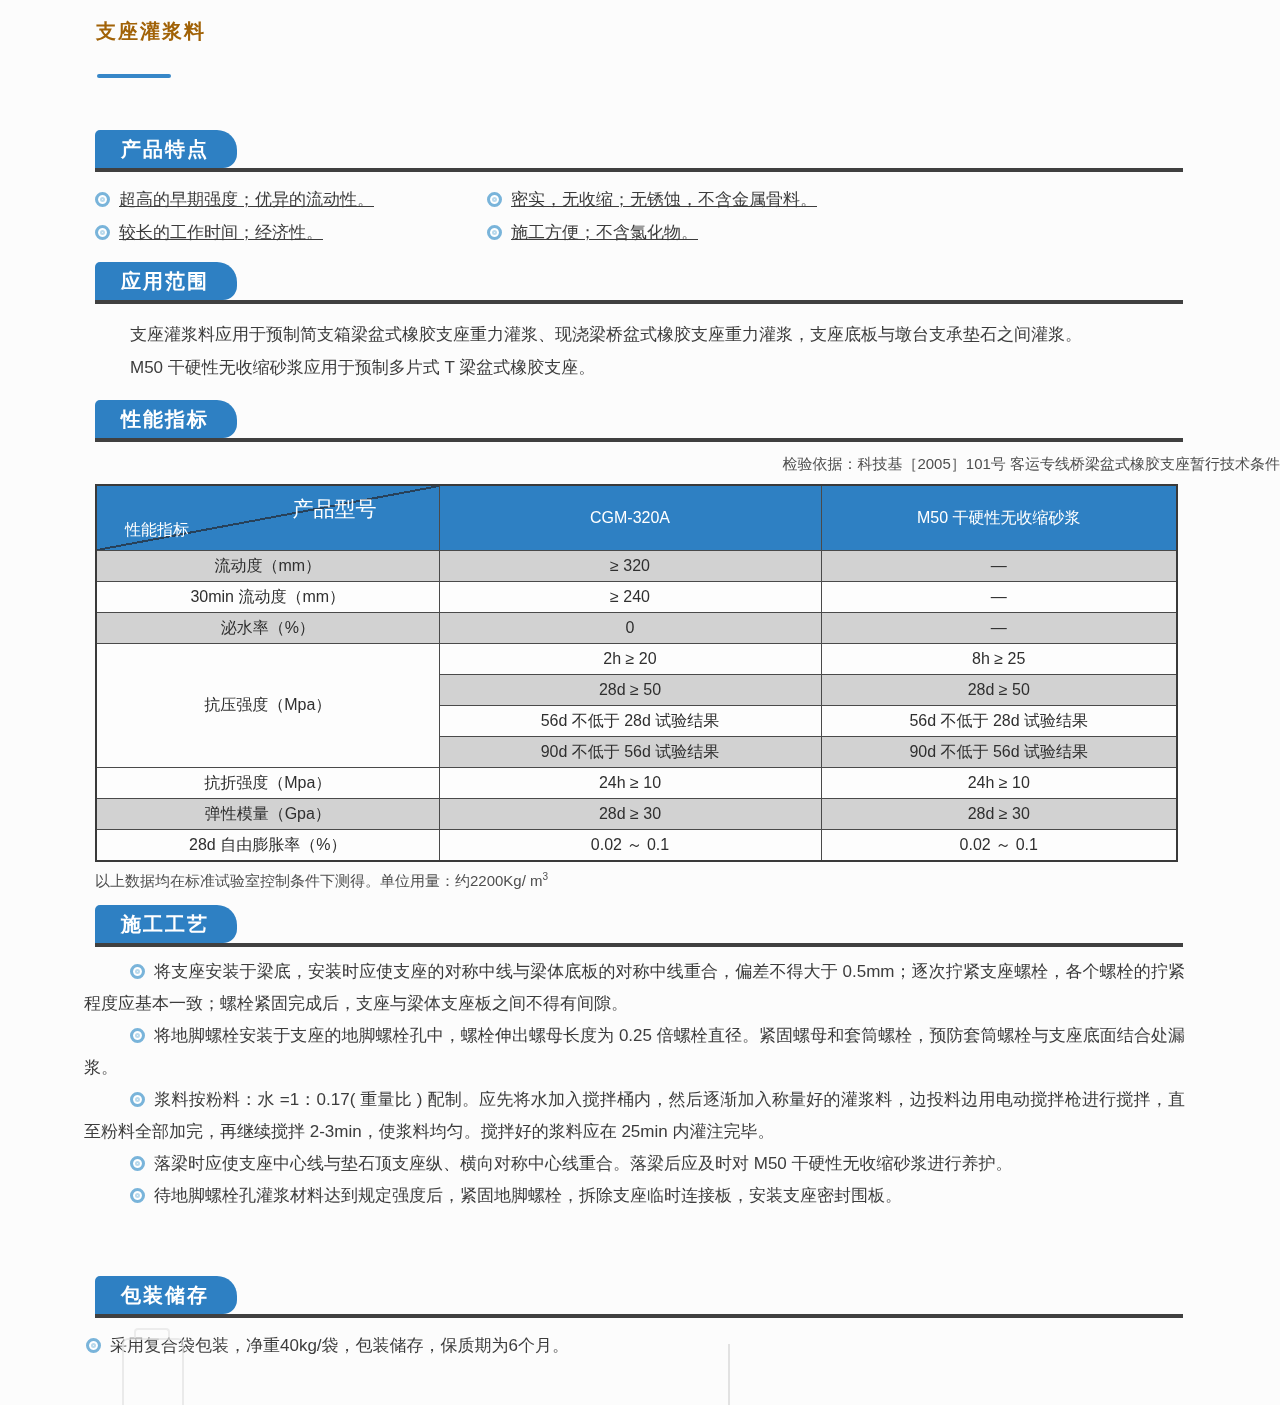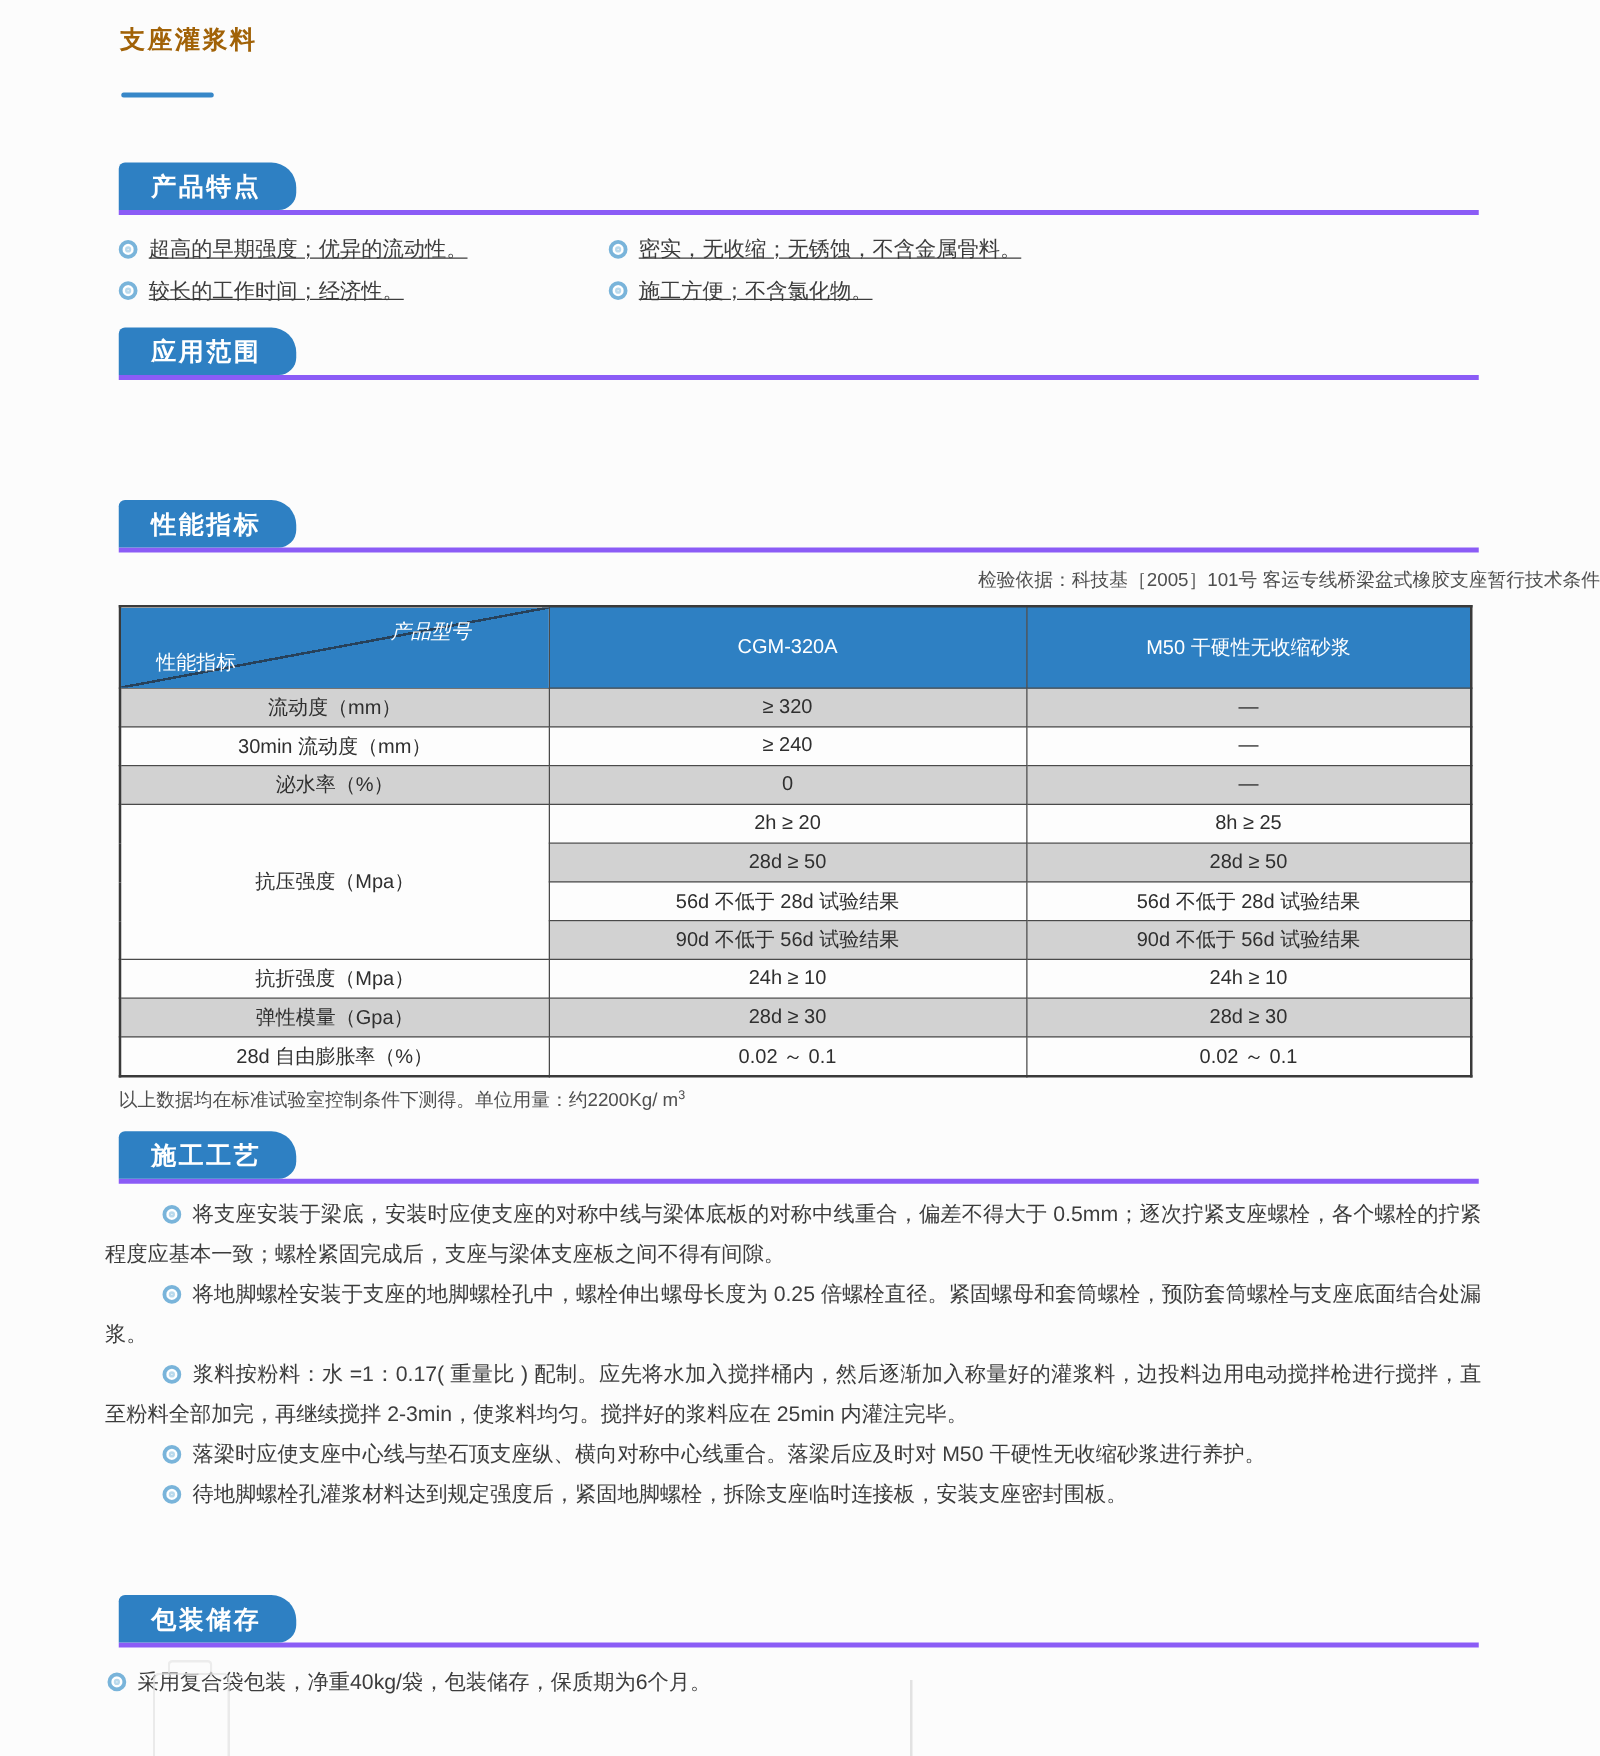--- a/index.html
+++ b/index.html
@@ -16,21 +16,21 @@
     font-size:20px; font-weight:bold; color:#a16207; letter-spacing:2px;
   }
   .title-underline {
     position:absolute; top:74px; left:97px; width:74px; height:4px;
     background:#3787c8; border-radius:2px;
   }
   
   .section { position:absolute; left:0; right:0; }
   .section-header {
     margin:0 97px 0 95px; height:38px; position:relative;
-    border-bottom:4px solid #8b5cf6;
+    border-bottom:4px solid #404040;
   }
   .section-tab {
     display:inline-flex; align-items:center; height:38px;
     background:#2e80c3; color:#ffffff;
     font-size:20px; font-weight:bold; letter-spacing:2px;
     padding:0 28px 0 26px;
     border-radius:5px 20px 14px 0;
   }
   
   .ring {
@@ -62,21 +62,21 @@
   tr.gray td { background:#d2d2d2; }
   tr.white td { background:#fdfdfd; }
   td.spanlabel { background:#fdfdfd !important; }
   .diag-cell { position:relative; padding:0; }
   .diag-line {
     position:absolute; inset:0;
     background:linear-gradient(to bottom right,
       transparent calc(50% - 1px), #27415a calc(50% - 1px),
       #27415a calc(50% + 1px), transparent calc(50% + 1px));
   }
-  .diag-top { position:absolute; top:9px; right:62px; font-size:16px;font-style:italic; }
+  .diag-top { position:absolute; top:9px; right:62px; font-size:21px; }
   .diag-bottom { position:absolute; bottom:9px; left:28px; font-size:16px; }
   .table-note { margin:9px 97px 0 95px; font-size:15px; color:#4f4f4f; }
   .table-note sup { font-size:10px; }
   
   .process-body { margin:9px 95px 0 84px; }
   .process-item {
     margin:0; font-size:17px; line-height:32px; text-align:justify;
     text-indent:46px; color:#3c3c3c;
   }
   
@@ -109,20 +109,24 @@
       <div class="feature-item"><span class="ring"></span><span>超高的早期强度；优异的流动性。</span></div>
       <div class="feature-item"><span class="ring"></span><span>密实，无收缩；无锈蚀，不含金属骨料。</span></div>
       <div class="feature-item"><span class="ring"></span><span>较长的工作时间；经济性。</span></div>
       <div class="feature-item"><span class="ring"></span><span>施工方便；不含氯化物。</span></div>
     </div>
   </div>
 
   <div class="section" style="top:262px;">
     <div class="section-header">
       <span class="section-tab">应用范围</span>
+    </div>
+    <div class="scope-body">
+      <div>支座灌浆料应用于预制简支箱梁盆式橡胶支座重力灌浆、现浇梁桥盆式橡胶支座重力灌浆，支座底板与墩台支承垫石之间灌浆。</div>
+      <div>M50 干硬性无收缩砂浆应用于预制多片式 T 梁盆式橡胶支座。</div>
     </div>
   </div>
 
   <div class="section" style="top:400px;">
     <div class="section-header">
       <span class="section-tab">性能指标</span>
     </div>
     <div class="basis-line">检验依据：科技基［2005］101号 客运专线桥梁盆式橡胶支座暂行技术条件</div>
 
     <div class="spec-table-wrap">

